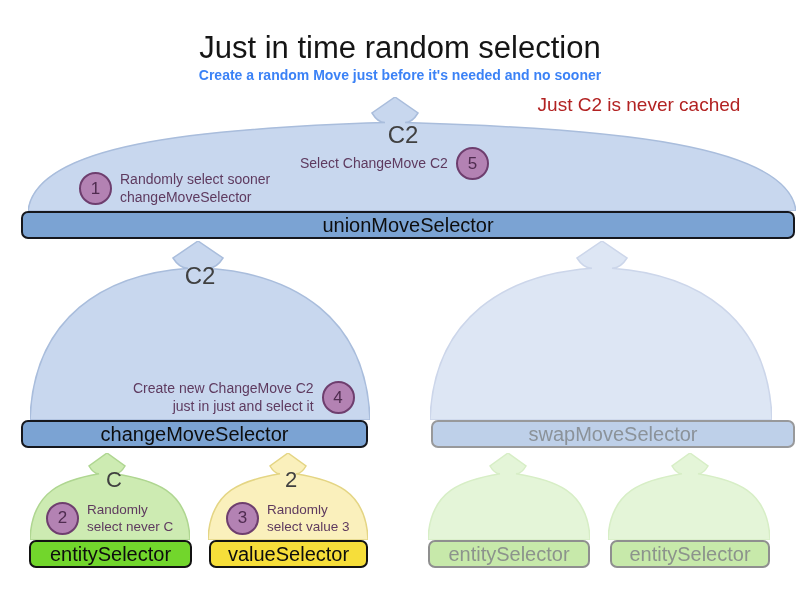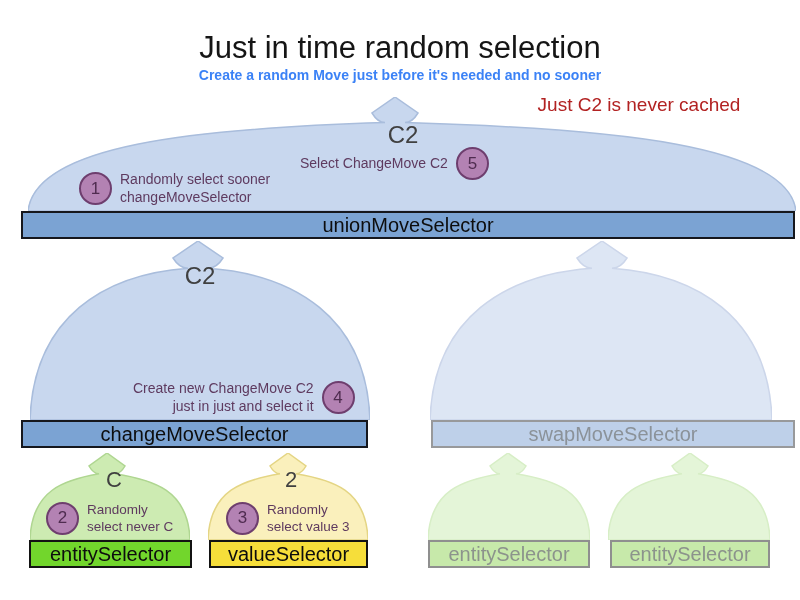--- a/index.html
+++ b/index.html
@@ -3,21 +3,21 @@
 <meta charset="utf-8">
 <style>
   html,body{margin:0;padding:0;background:#ffffff;}
   body{width:800px;height:600px;overflow:hidden;font-family:"Liberation Sans",sans-serif;}
   .stage{position:relative;width:800px;height:600px;background:#ffffff;}
   .abs{position:absolute;}
   .title{left:0;right:0;top:30px;text-align:center;font-size:31px;color:#151515;letter-spacing:0;}
   .subtitle{left:0;right:0;top:67px;text-align:center;font-size:14px;font-weight:bold;color:#3b82f6;}
   .red-note{left:519px;top:94px;width:240px;text-align:center;font-size:19px;color:#b22222;}
   .bell{position:absolute;display:block;}
-  .bar{position:absolute;box-sizing:border-box;height:28px;border-radius:0;
+  .bar{position:absolute;box-sizing:border-box;height:28px;border-radius:7px;
        display:flex;align-items:center;justify-content:center;font-size:20px;white-space:nowrap;}
   .bar-blue{background:#7ba3d3;border:2px solid #15171d;color:#0d0d0d;}
   .bar-swap{background:#bed0e9;border:2px solid #98999b;color:#8b9299;}
   .bar-entity{background:#72d62c;border:2px solid #131313;color:#0d0d0d;}
   .bar-value{background:#f6de3a;border:2px solid #131313;color:#0d0d0d;}
   .bar-faded-green{background:#c7e9aa;border:2px solid #8f8f8f;color:#8c938c;}
   .io-label{position:absolute;transform:translate(-50%,-50%);font-size:24px;color:#404040;white-space:nowrap;}
   .io-label.small{font-size:22px;}
   .step{position:absolute;display:flex;align-items:center;gap:8px;}
   .step-circle{flex:0 0 auto;width:29px;height:29px;border-radius:50%;background:#b382b3;

